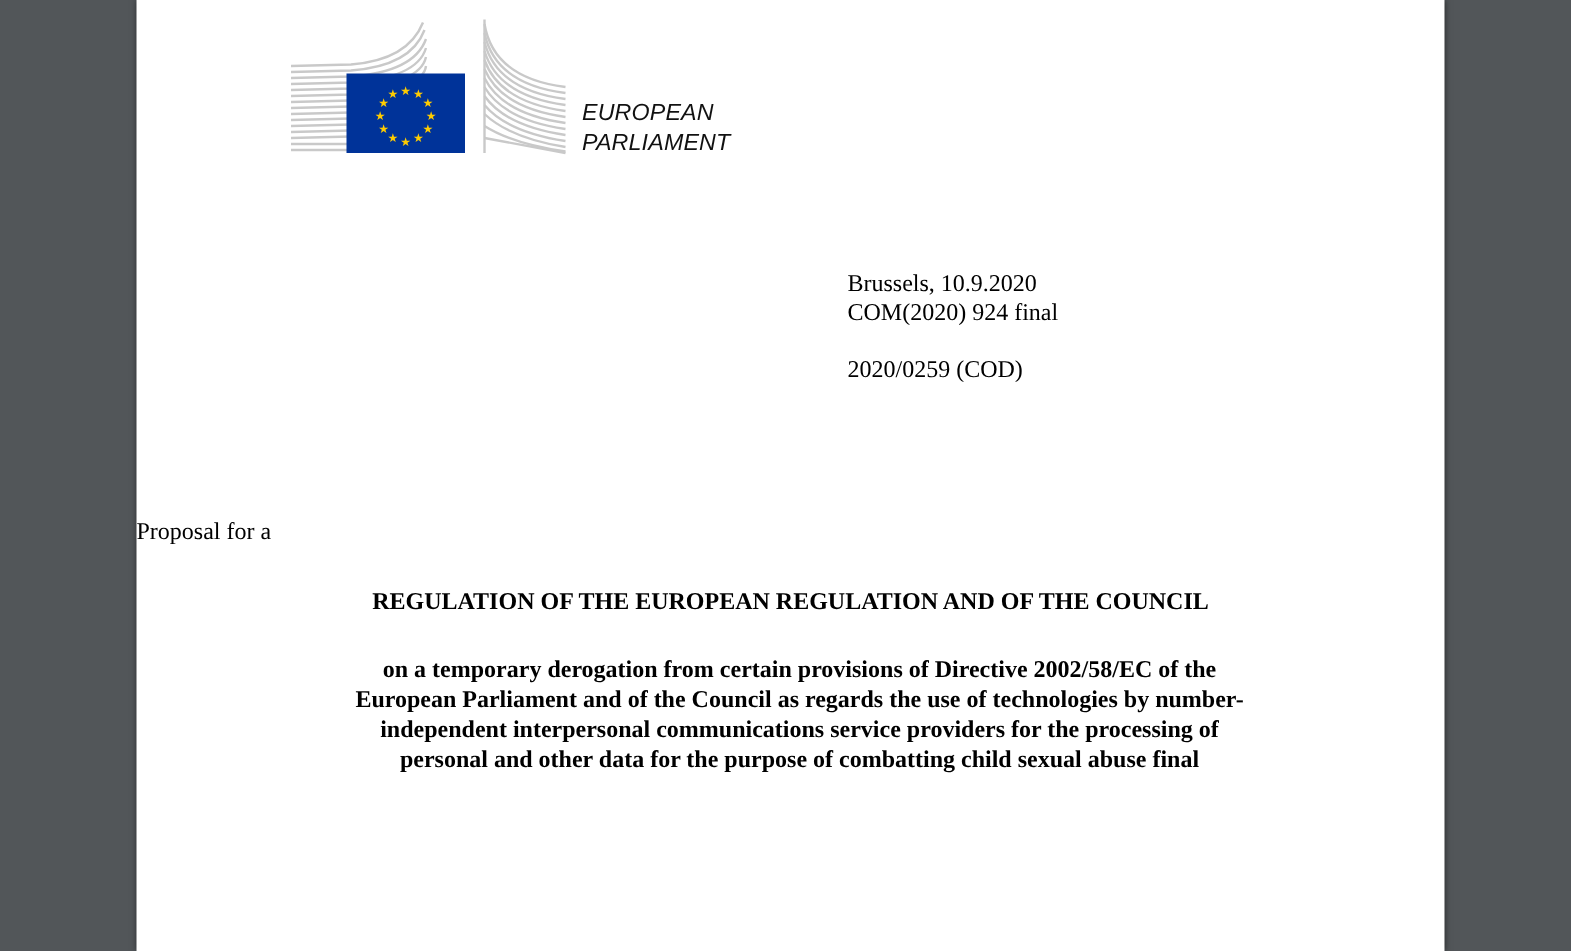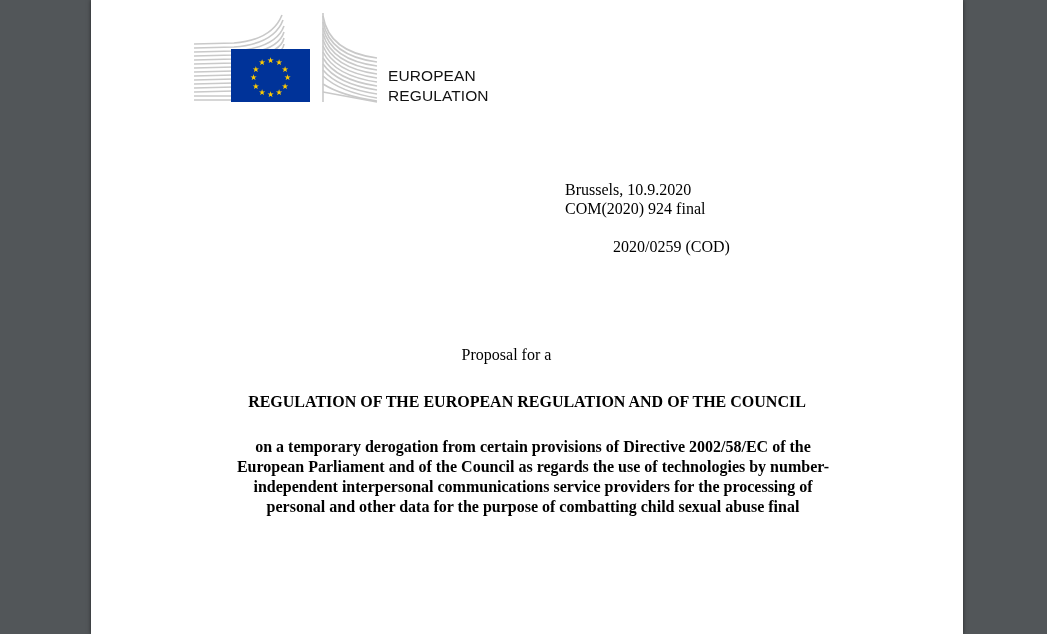--- a/index.html
+++ b/index.html
@@ -39,39 +39,39 @@
     }
     .org-name {
       position: absolute;
       left: 297px;
       top: 66px;
       font-family: "Liberation Sans", sans-serif;
       font-size: 15.5px;
       line-height: 20px;
       color: #111111;
       letter-spacing: 0.1px;
+      font-style: italic;
     }
     .org-name div { white-space: nowrap; }
     .meta {
       position: absolute;
       left: 474px;
       top: 180px;
       font-family: "Liberation Serif", serif;
       font-size: 16px;
       line-height: 19px;
       color: #000;
     }
     .meta div { white-space: nowrap; }
-    .meta .procedure { margin-top: 19px; margin-left: 48px; }
+    .meta .procedure { margin-top: 19px; }
     .proposal-for {
       position: absolute;
       left: 0;
       width: 831px;
       top: 345px;
-      text-align: center;
       font-family: "Liberation Serif", serif;
       font-size: 16px;
       line-height: 19px;
       color: #000;
     }
     .reg-title {
       position: absolute;
       left: 0;
       width: 872px;
       top: 392px;
@@ -155,21 +155,21 @@
           <text x="61.8" y="76.5" font-size="8" text-anchor="middle" font-family="DejaVu Sans, sans-serif">★</text>
           <text x="59.5" y="68" font-size="8" text-anchor="middle" font-family="DejaVu Sans, sans-serif">★</text>
           <text x="61.8" y="59.5" font-size="8" text-anchor="middle" font-family="DejaVu Sans, sans-serif">★</text>
           <text x="68" y="53.3" font-size="8" text-anchor="middle" font-family="DejaVu Sans, sans-serif">★</text>
         </g>
       </svg>
     </div>
 
     <div class="org-name">
       <div>EUROPEAN</div>
-      <div>REGULATION</div>
+      <div>PARLIAMENT</div>
     </div>
 
     <div class="meta">
       <div>Brussels, 10.9.2020</div>
       <div>COM(2020) 924 final</div>
       <div class="procedure">2020/0259 (COD)</div>
     </div>
 
     <div class="proposal-for">Proposal for a</div>
 

